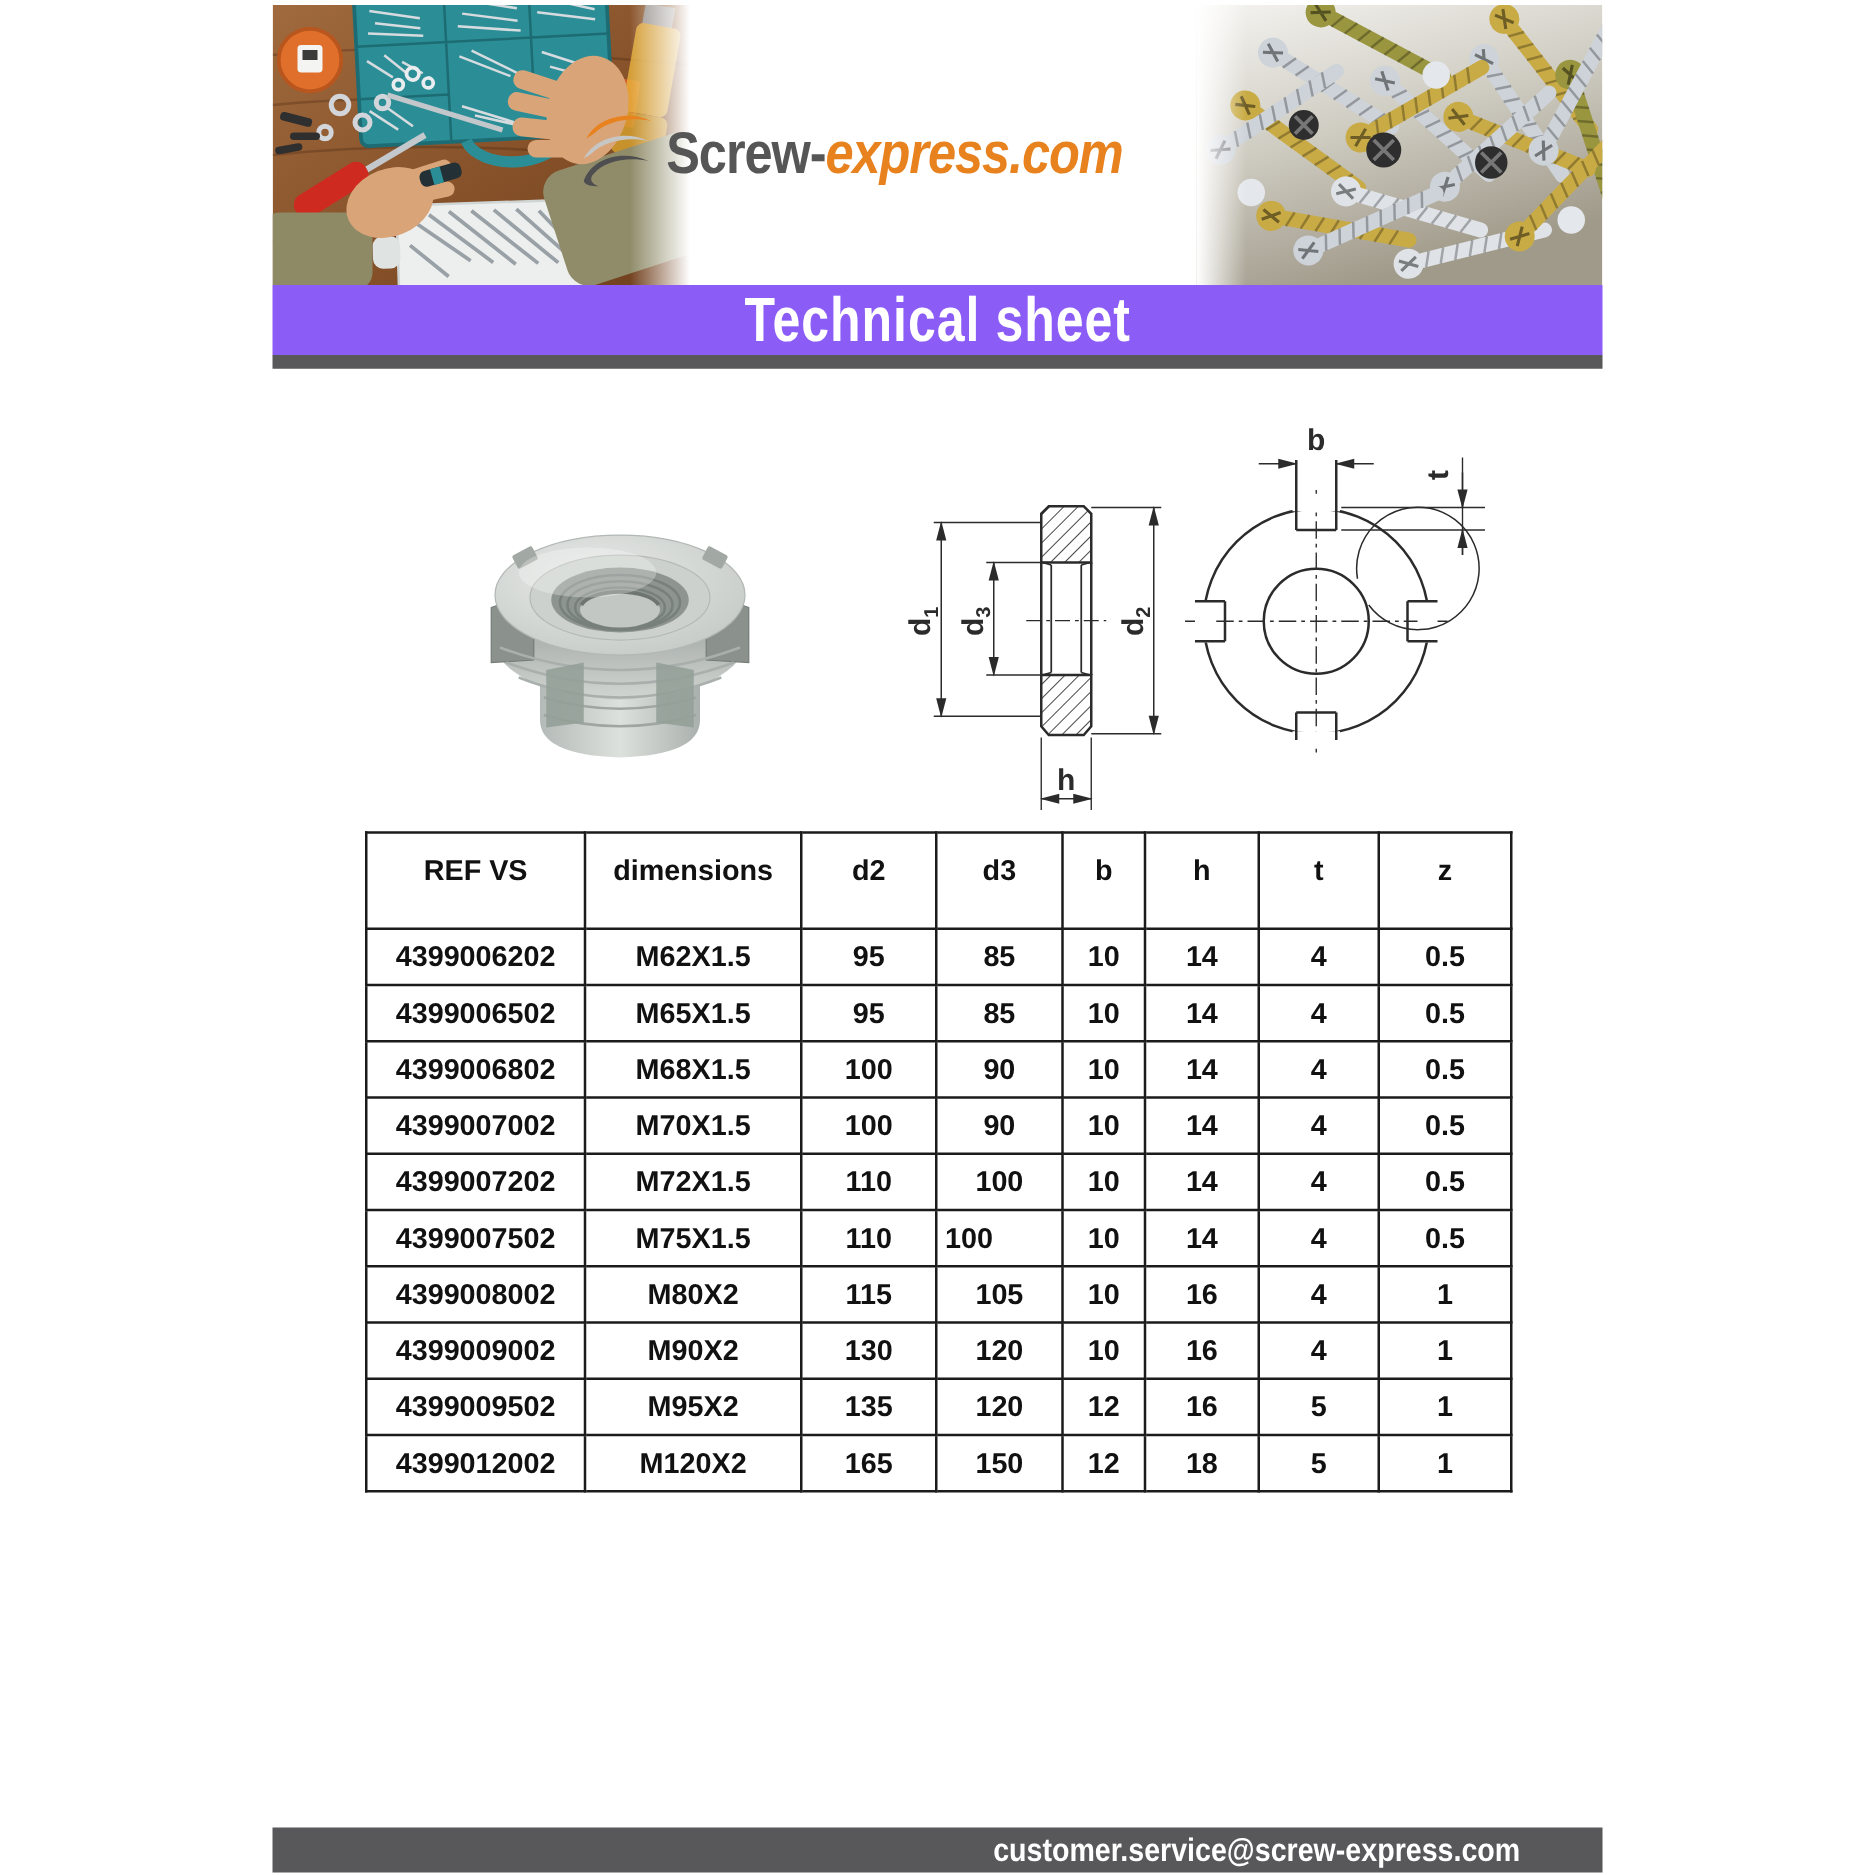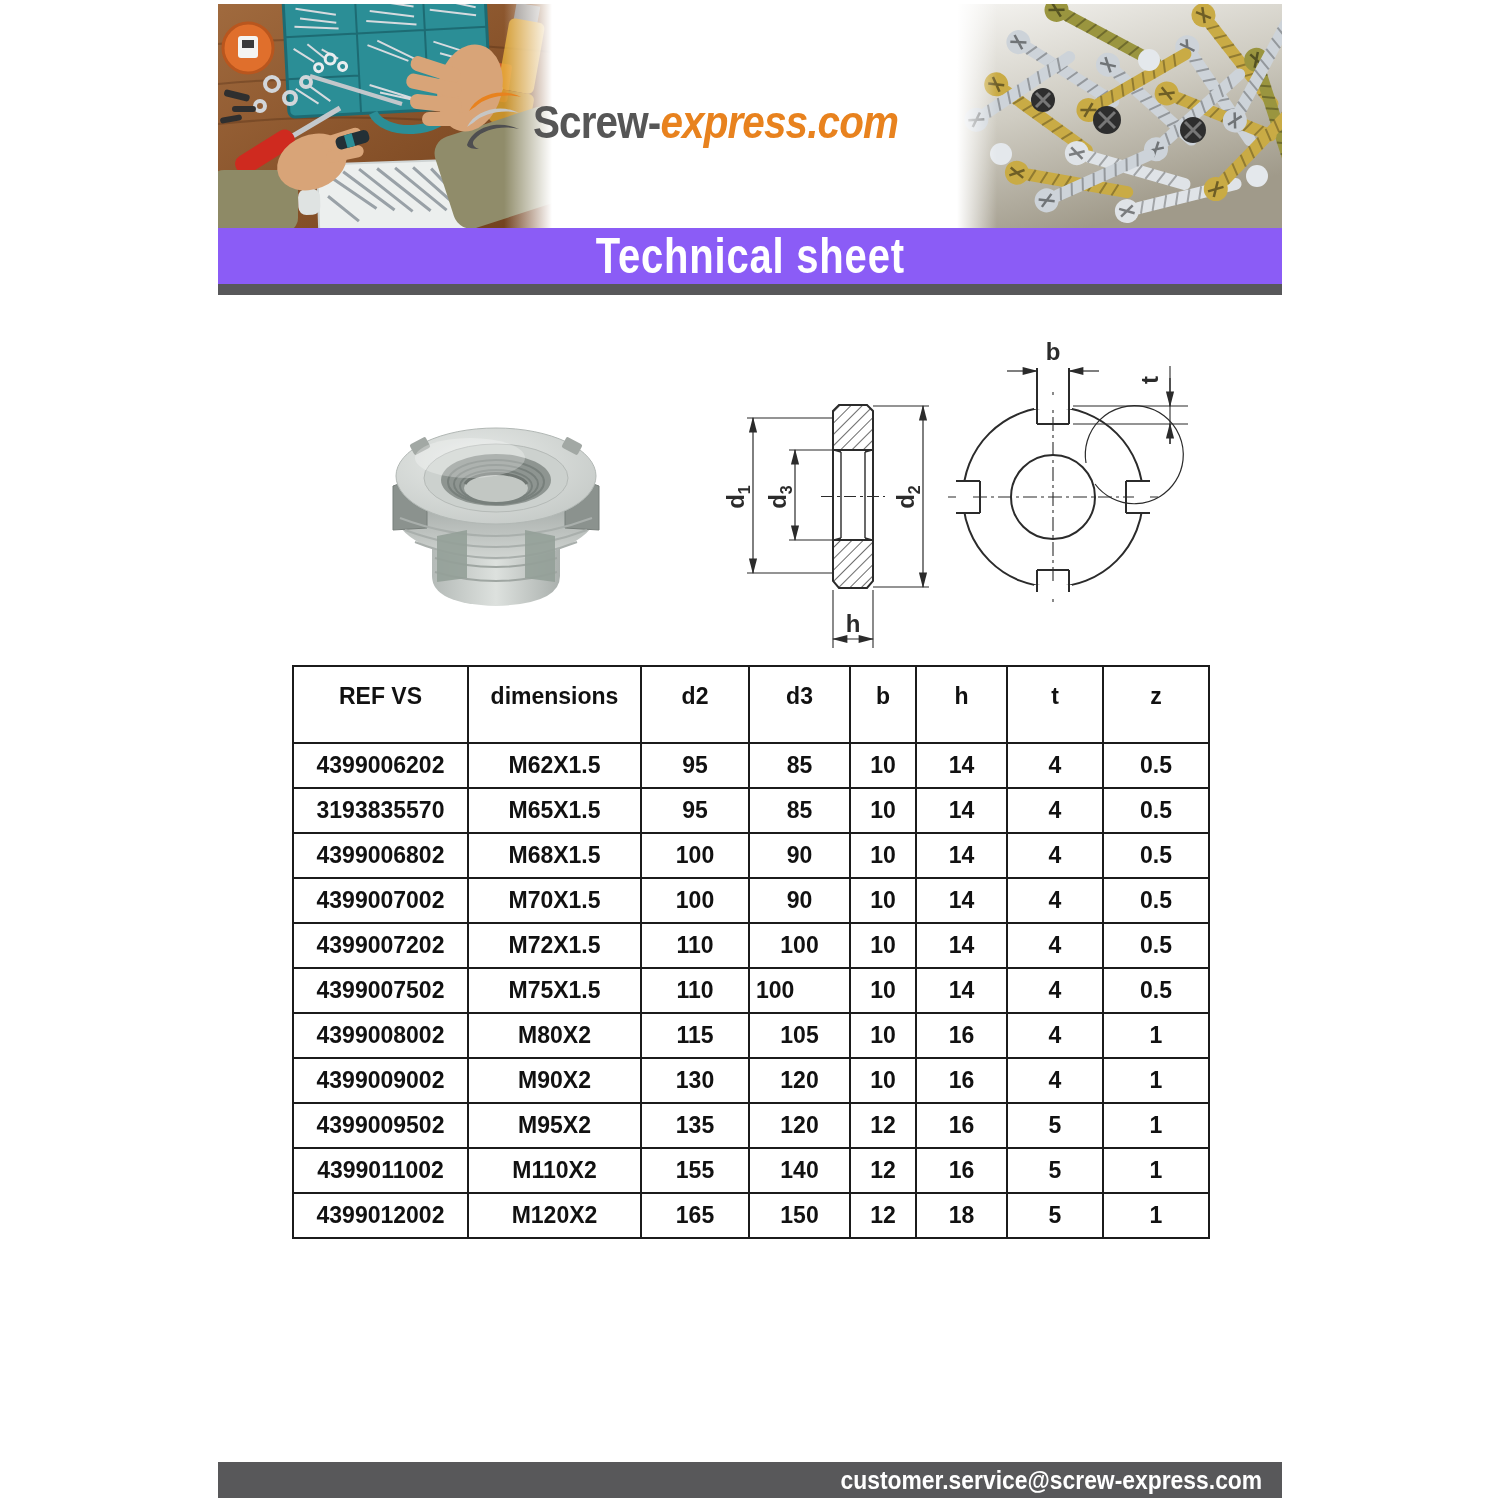--- a/index.html
+++ b/index.html
@@ -40,21 +40,21 @@
   .spec-table{position:absolute;left:74px;top:665px;border-collapse:collapse;table-layout:fixed;
         width:916px;border:1px solid #8b5cf6;font-weight:bold;font-size:23px;}
   .spec-table th,.spec-table td{border:2px solid #1b1b1b;text-align:center;padding:0;}
   .spec-table thead tr{height:77px;}
   .spec-table th{vertical-align:top;padding-top:16px;font-size:23px;}
   .spec-table tbody tr{height:45px;}
   .spec-table td.ta-left{text-align:left;padding-left:6px;}
 
   
   .footer-bar{position:absolute;left:0;top:1462px;width:1064px;height:36px;background:#58585A;
-        display:flex;align-items:center;justify-content:flex-end;padding-right:20px;box-sizing:border-box;}
+        display:flex;align-items:center;justify-content:flex-end;padding-right:66px;box-sizing:border-box;}
   .footer-bar .email{color:#fff;font-weight:bold;font-size:26px;
         transform:scaleX(.88);transform-origin:right center;}
 </style>
 </head>
 <body>
 
 <div class="page">
  <div class="content">
 
   <div class="photo photo-left">
@@ -383,21 +383,21 @@
       <td>4399006202</td>
             <td>M62X1.5</td>
       <td>95</td>
             <td>85</td>
       <td>10</td>
             <td>14</td>
       <td>4</td>
             <td>0.5</td>
     </tr>
           <tr>
-      <td>3193835570</td>
+      <td>4399006502</td>
             <td>M65X1.5</td>
       <td>95</td>
             <td>85</td>
       <td>10</td>
             <td>14</td>
       <td>4</td>
             <td>0.5</td>
     </tr>
           <tr>
       <td>4399006802</td>
@@ -463,30 +463,20 @@
       <td>4399009502</td>
             <td>M95X2</td>
       <td>135</td>
             <td>120</td>
       <td>12</td>
             <td>16</td>
       <td>5</td>
             <td>1</td>
     </tr>
           <tr>
-      <td>4399011002</td>
-            <td>M110X2</td>
-      <td>155</td>
-            <td>140</td>
-      <td>12</td>
-            <td>16</td>
-      <td>5</td>
-            <td>1</td>
-    </tr>
-          <tr>
       <td>4399012002</td>
             <td>M120X2</td>
       <td>165</td>
             <td>150</td>
       <td>12</td>
             <td>18</td>
       <td>5</td>
             <td>1</td>
     </tr>
         </tbody>

